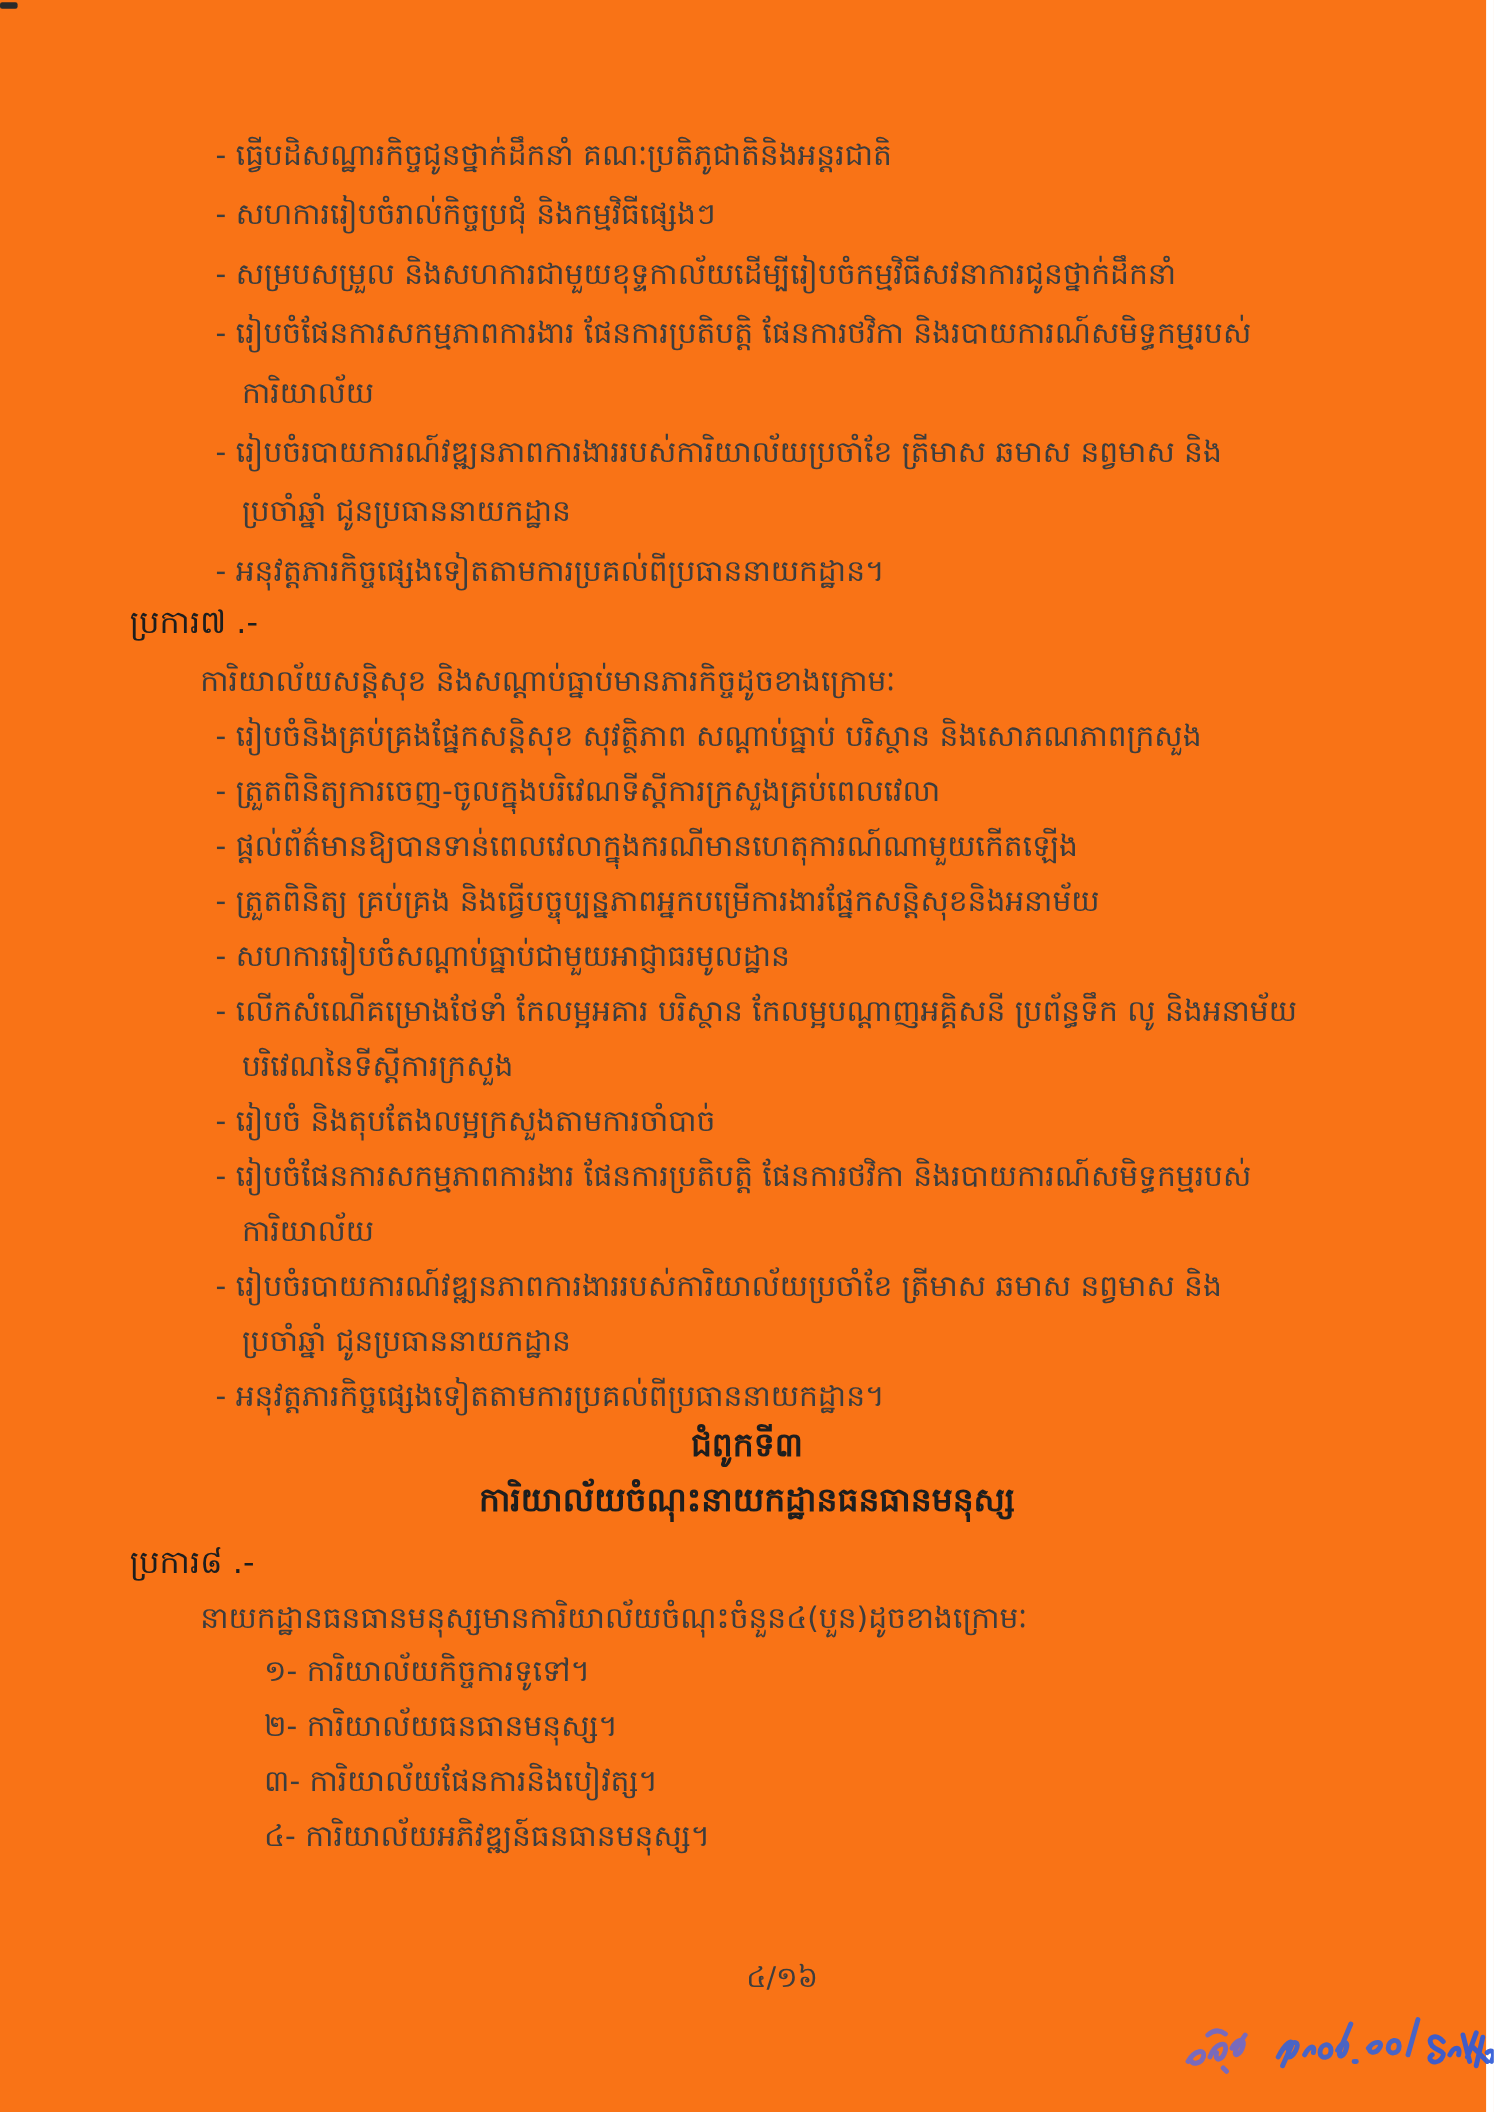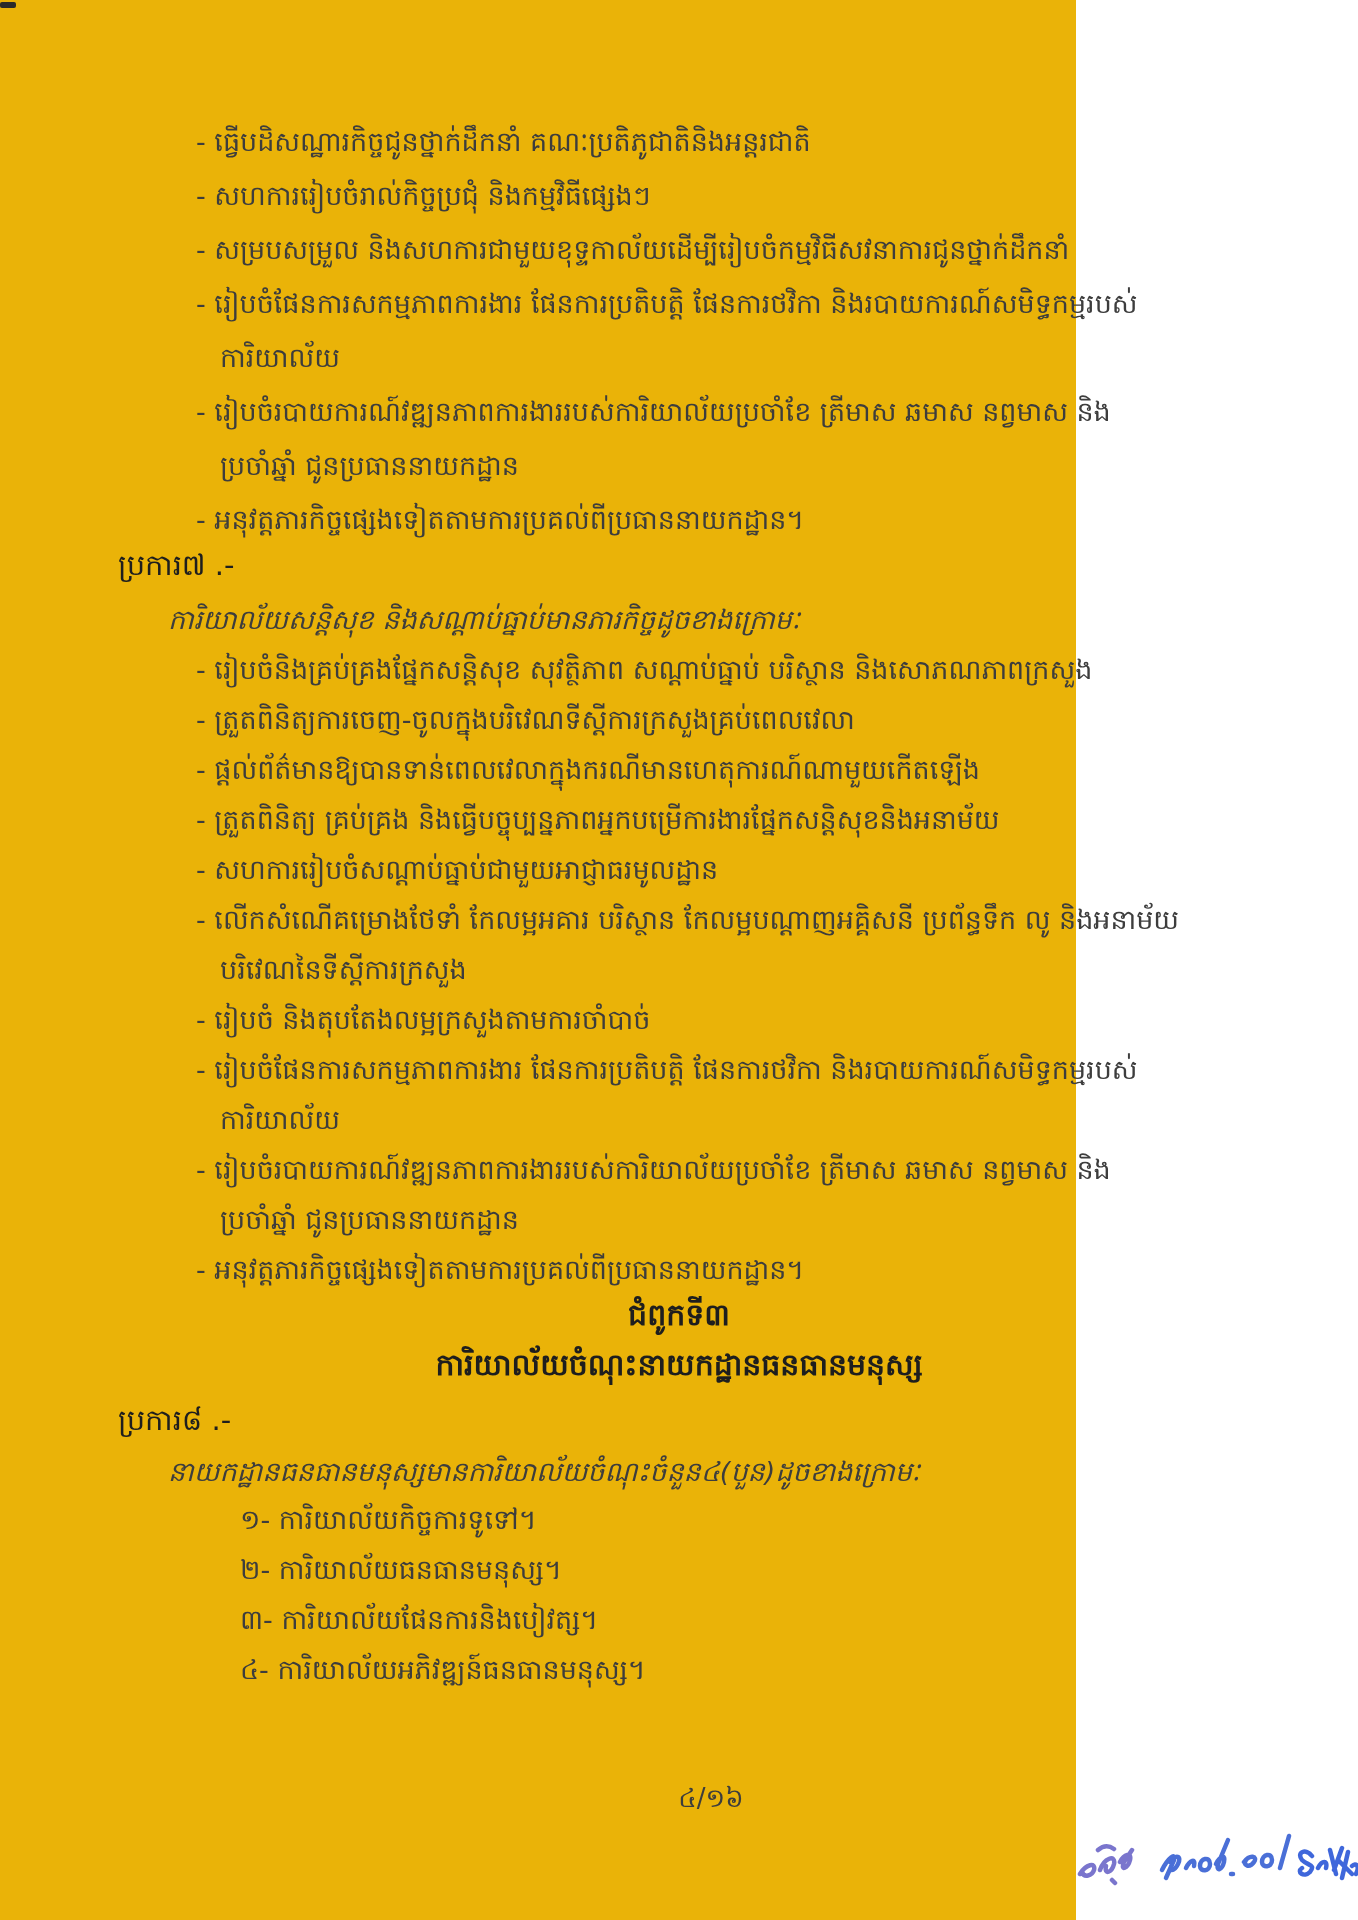--- a/index.html
+++ b/index.html
@@ -6,35 +6,35 @@
     margin: 0;
     padding: 0;
     background: #ffffff;
     width: 1358px;
     height: 1920px;
     overflow: hidden;
     font-family: "DejaVu Sans", sans-serif;
   }
   .page {
     position: relative;
-    width: 1076px;
+    width: 1351px;
     height: 1920px;
-    background: #eab308;
+    background: #f97316;
     color: #3d3d3d;
   }
   .ln {
     position: absolute;
     white-space: nowrap;
     font-size: 27px;
     line-height: 40px;
     color: #3d3d3d;
   }
   .bullet { left: 196px; }
   .cont   { left: 220px; }
-  .para   { left: 168px; font-style: italic; }
+  .para   { left: 182px; }
   .num    { left: 196px; margin-left: 44px; }
   .hdr {
     left: 118px;
     font-weight: normal;
     font-size: 29px;
     color: #1e1e1e;
   }
   .center {
     left: 0;
     width: 1358px;

